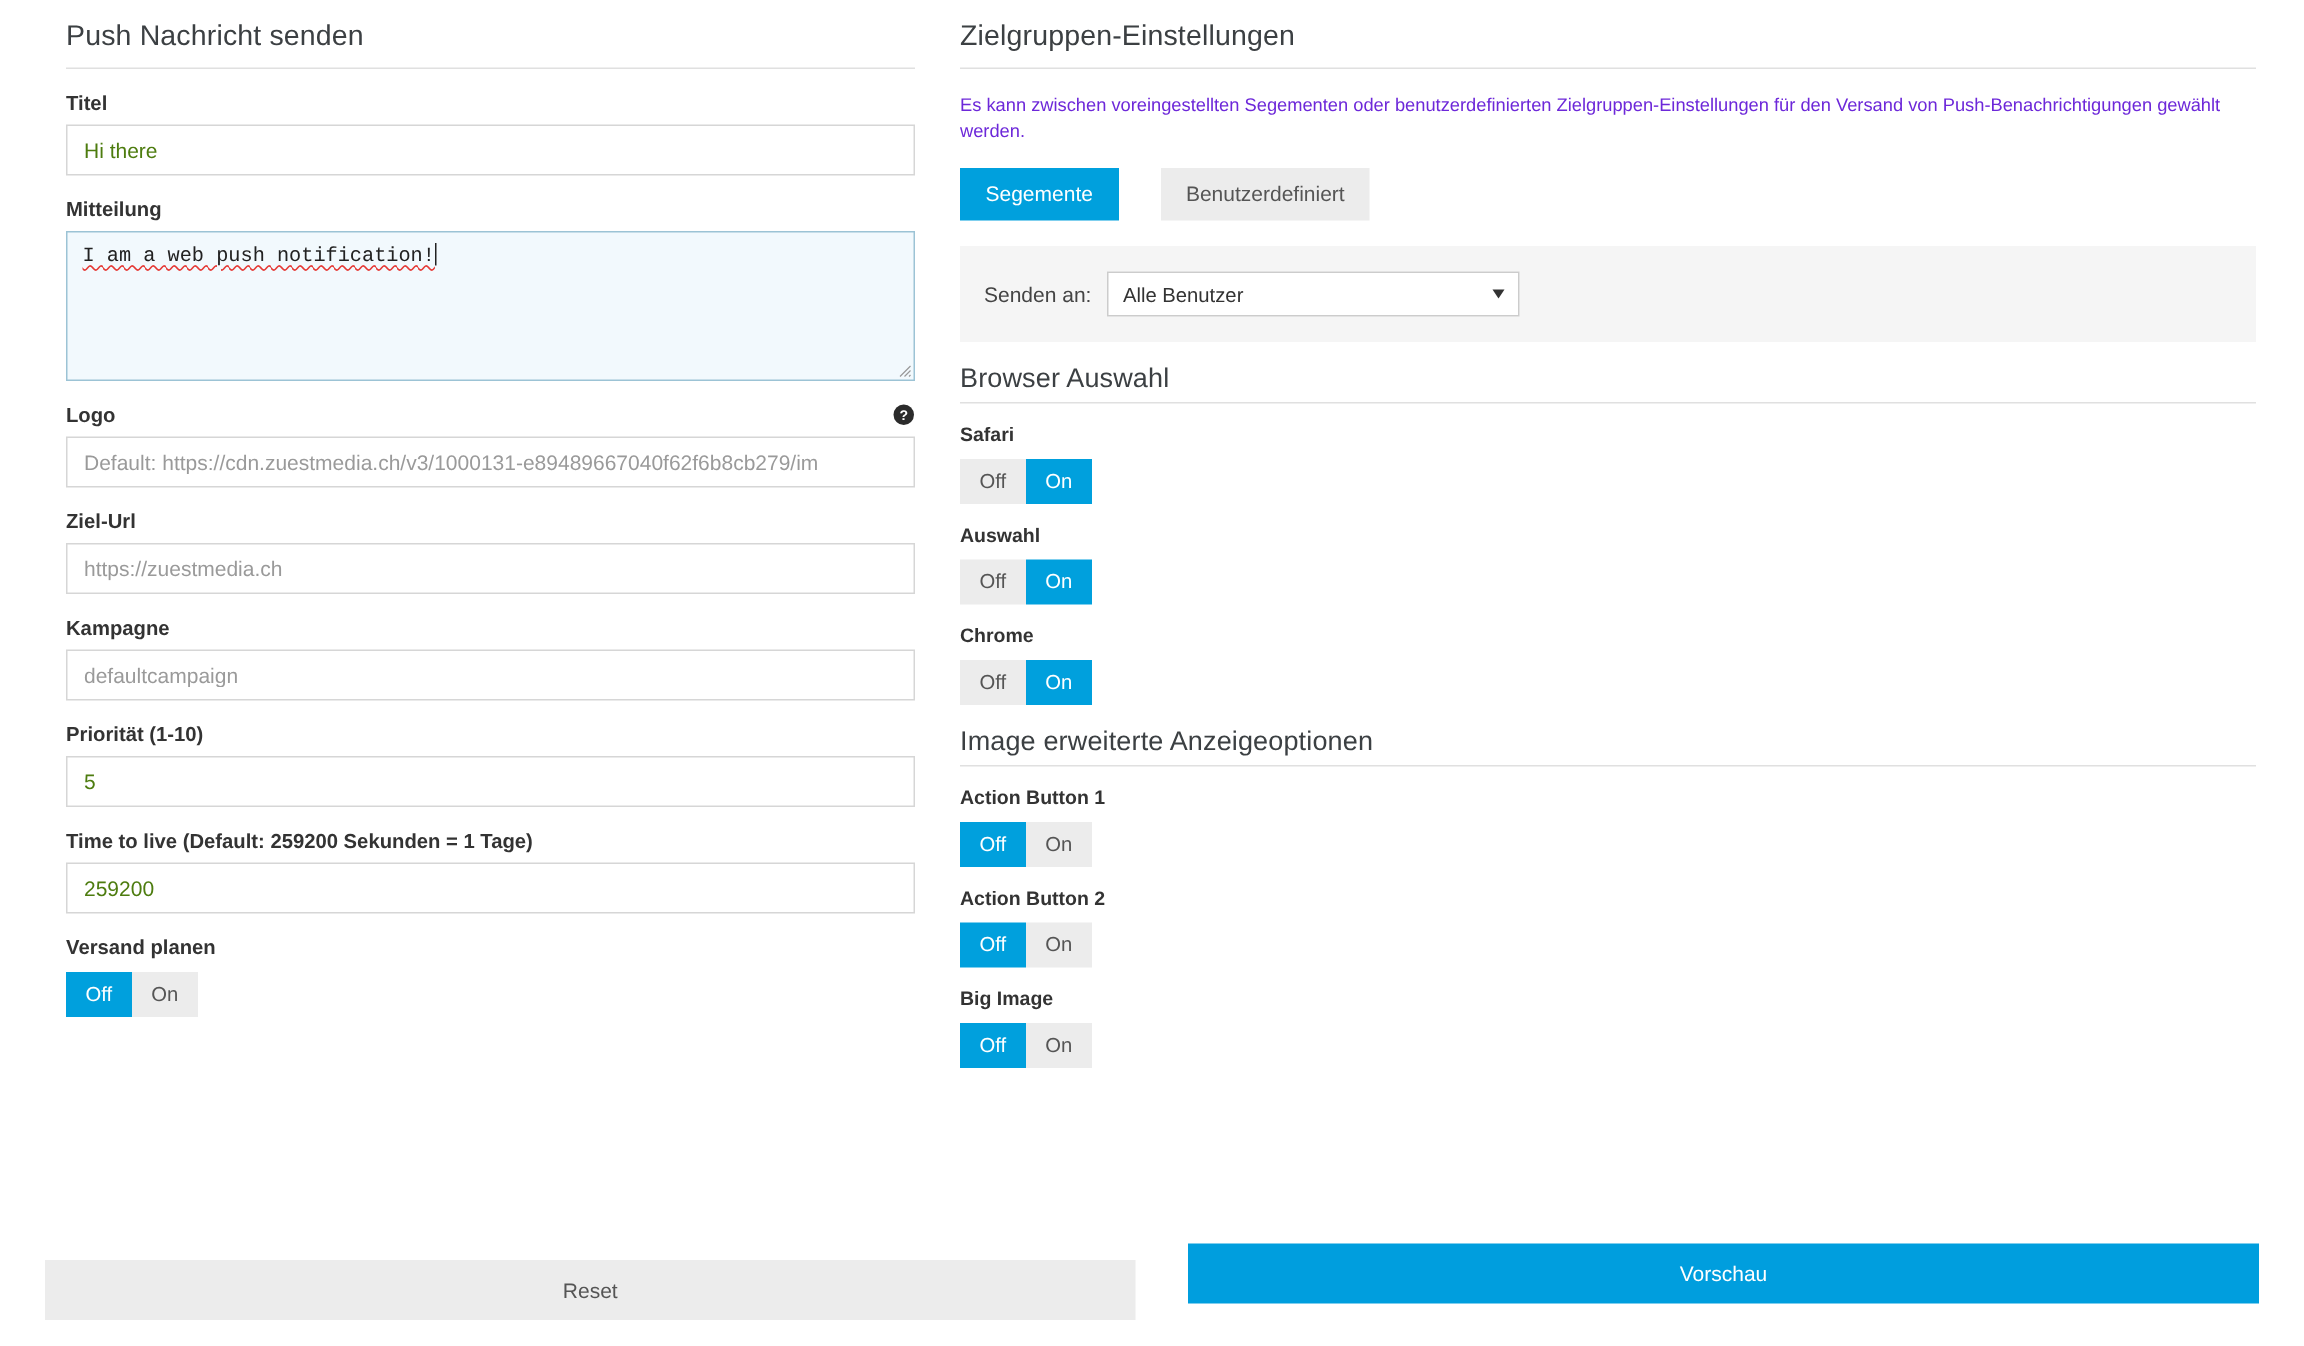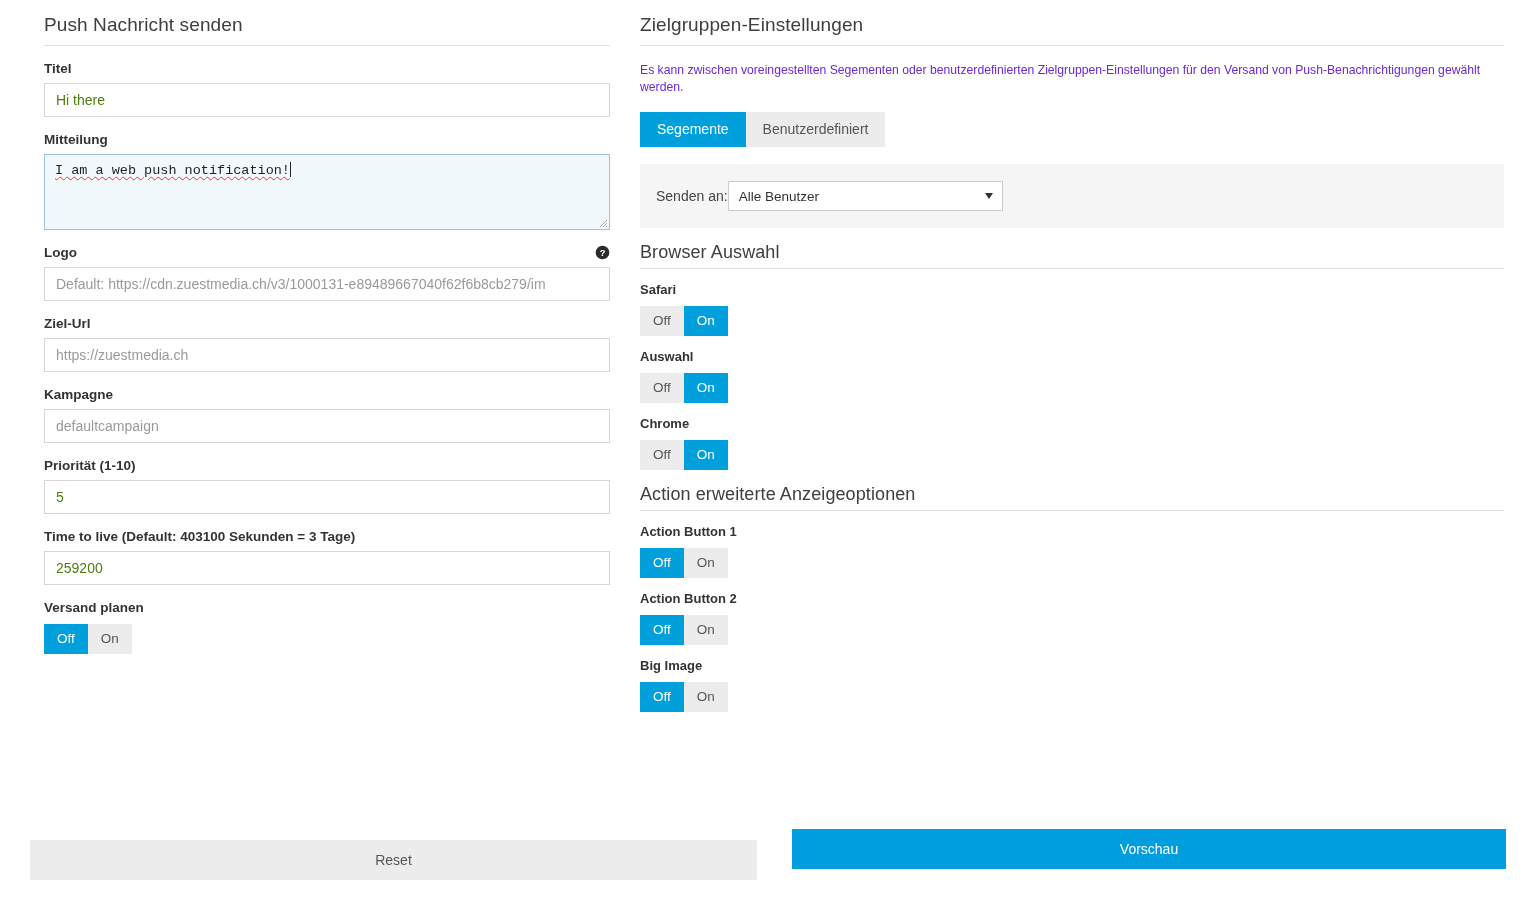--- a/index.html
+++ b/index.html
@@ -78,21 +78,21 @@
     border: 1px solid #d6d6d6;
     border-radius: 0;
     outline: none;
     line-height: 20px;
   }
   .input::placeholder { color: #9a9a9a; }
 
   .textarea {
     display: block;
     width: 100%;
-    height: 76px;
+    height: 100px;
     padding: 7px 10px;
     font-family: "Liberation Mono", monospace;
     font-size: 13.5px;
     color: #222222;
     background: #f2f9fd;
     border: 1px solid #9cc3d5;
     outline: none;
     resize: none;
     line-height: 18px;
     overflow: hidden;
@@ -160,20 +160,21 @@
   
   .desc {
     font-size: 12.2px;
     color: #6d28d9;
     margin: 16px 0 0 0;
     line-height: 17px;
   }
   .seg-buttons {
     display: flex;
     margin-top: 16px;
+    gap: 28px;
   }
   .seg-btn {
     padding: 9px 17px;
     font-size: 14px;
     line-height: 17px;
     border: none;
     cursor: pointer;
     font-family: "Liberation Sans", sans-serif;
     background: #ececec;
     color: #555555;
@@ -185,20 +186,21 @@
   .panel {
     margin-top: 17px;
     background: #f5f5f5;
     padding: 17px 16px;
     display: flex;
     align-items: center;
   }
   .panel-label {
     font-size: 14px;
     color: #444444;
+    margin-right: 10px;
   }
   .select {
     position: relative;
     width: 275px;
     height: 30px;
     background: #ffffff;
     border: 1px solid #cccccc;
     display: flex;
     align-items: center;
     padding: 0 10px;
@@ -294,21 +296,21 @@
         <label class="field-label">Kampagne</label>
         <input class="input" type="text" placeholder="defaultcampaign" style="">
       </div>
 
       <div class="field">
         <label class="field-label">Priorität (1-10)</label>
         <input class="input" type="text" value="5" style="">
       </div>
 
       <div class="field">
-        <label class="field-label">Time to live (Default: 403100 Sekunden = 3 Tage)</label>
+        <label class="field-label">Time to live (Default: 259200 Sekunden = 1 Tage)</label>
         <input class="input" type="text" value="259200" style="">
       </div>
 
       <div class="field">
         <label class="field-label">Versand planen</label>
         <div class="toggle-group">
           <button class="toggle-btn active">Off</button>
           <button class="toggle-btn">On</button>
         </div>
       </div>
@@ -353,21 +355,21 @@
       </div>
 
       <div>
         <span class="toggle-label">Chrome</span>
         <div class="toggle-group">
           <button class="toggle-btn">Off</button>
           <button class="toggle-btn active">On</button>
         </div>
       </div>
 
-      <h3 class="sub-title">Action erweiterte Anzeigeoptionen</h3>
+      <h3 class="sub-title">Image erweiterte Anzeigeoptionen</h3>
 
       <div>
         <span class="toggle-label">Action Button 1</span>
         <div class="toggle-group">
           <button class="toggle-btn active">Off</button>
           <button class="toggle-btn">On</button>
         </div>
       </div>
 
       <div>

